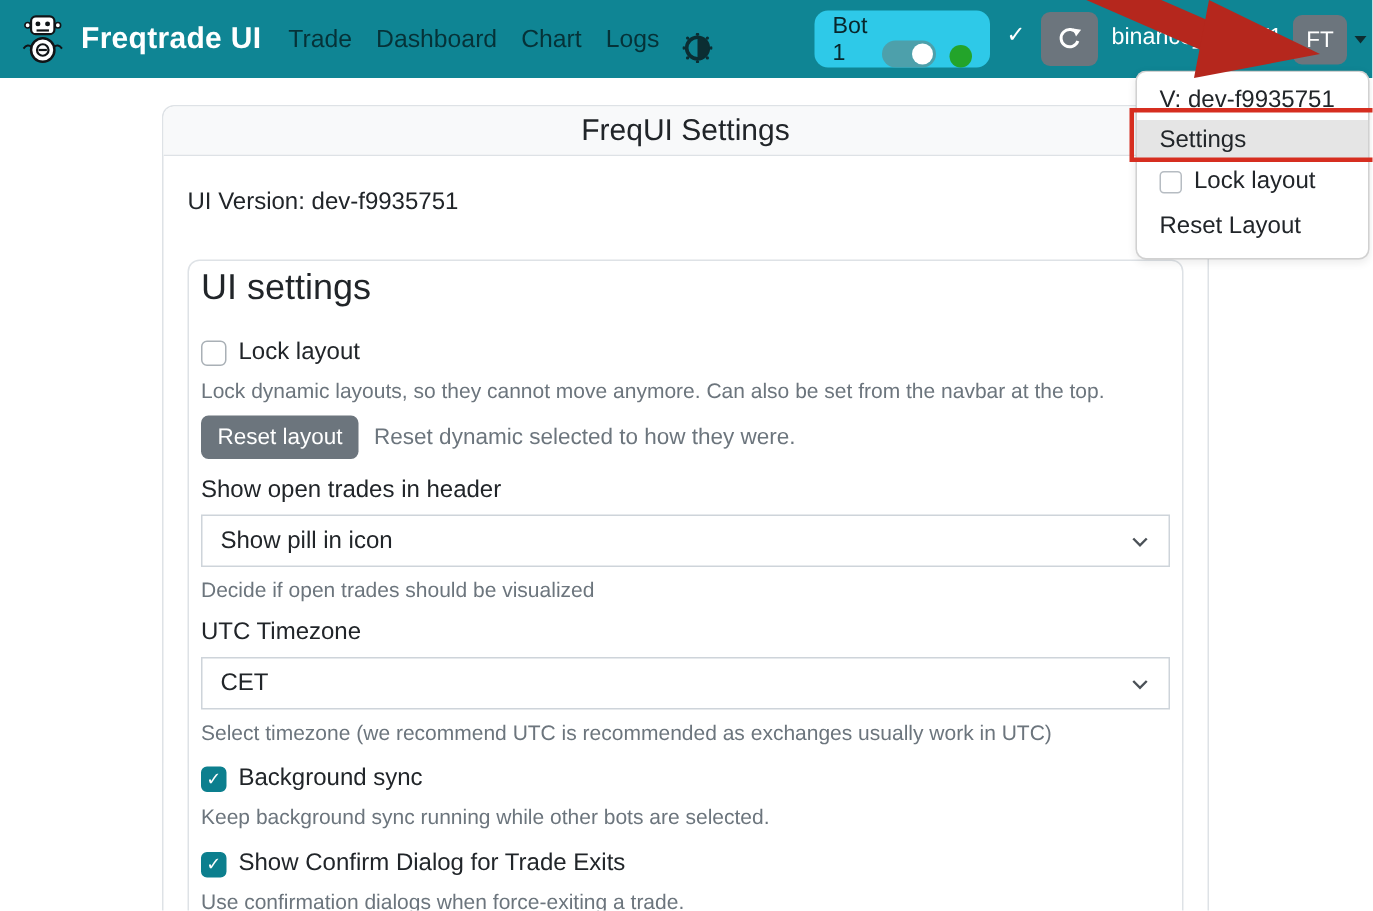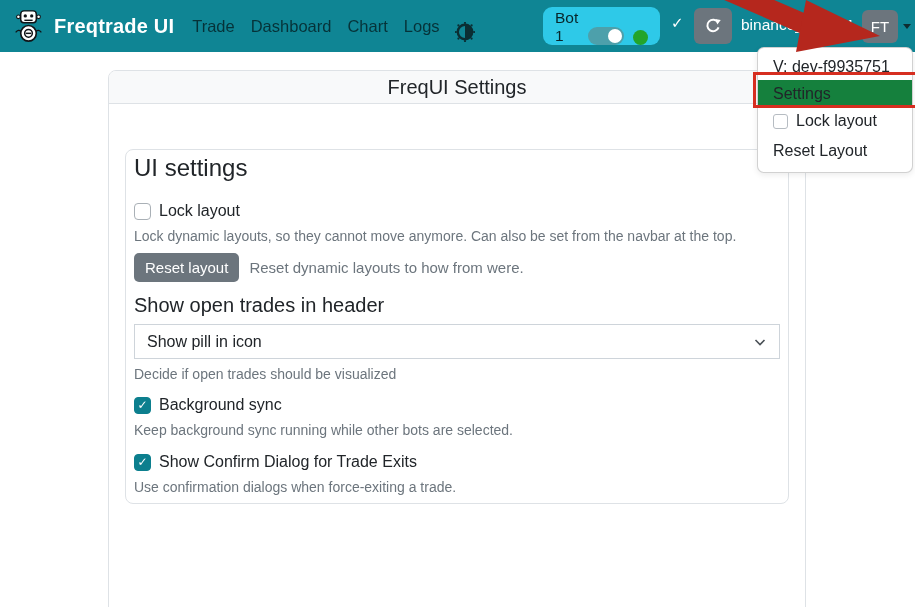--- a/index.html
+++ b/index.html
@@ -53,21 +53,21 @@
     border-top:5px solid #0e2d31; cursor:pointer;
   }
 
   
   .dropdown {
     position:absolute; left:757px; top:47px; width:156px; z-index:10;
     background:#ffffff; border:1px solid rgba(0,0,0,.18); border-radius:7px;
     padding:6px 0 8px 0; box-shadow:0 2px 6px rgba(0,0,0,.08);
   }
   .dropdown-item { padding:4px 15px; font-size:16px; color:#212529; cursor:pointer; white-space:nowrap; }
-  .dropdown-item.active { background:#15803d; padding-top:5px; padding-bottom:5px; }
+  .dropdown-item.active { background:#e5e5e5; padding-top:5px; padding-bottom:5px; }
   .dropdown-check-item { display:flex; align-items:center; gap:8px; }
   .small-checkbox {
     width:15px; height:15px; border:1px solid #b6bcc2; border-radius:3px;
     background:#fff; flex:none; cursor:pointer;
   }
 
   
   .annot-rect {
     position:absolute; left:753px; top:72px; width:170px; height:36px;
     border:3px solid #d62e20; z-index:30; pointer-events:none;
@@ -108,21 +108,21 @@
   .help { margin-top:8px; font-size:14px; color:#6c757d; }
 
   .reset-row { margin-top:9px; display:flex; align-items:center; gap:10px; }
   .btn-secondary {
     background:#6c757d; color:#fff; border:none; border-radius:5px;
     font-size:15px; font-family:inherit; padding:6px 11px; cursor:pointer;
   }
   .inline-help { font-size:15px; color:#6c757d; }
 
   .form-group { margin-top:12px; }
-  .form-label { font-size:20px; }
+  .form-label { font-size:16px; }
   .select {
     margin-top:7px; height:35px; border:1px solid #ced4da; border-radius:0;
     display:flex; align-items:center; padding:0 12px; font-size:16px;
     color:#212529; cursor:pointer; background:#fff;
   }
   .select .chev { margin-left:auto; display:flex; align-items:center; }
 </style>
 </head>
 <body>
 
@@ -199,48 +199,61 @@
   <div class="dropdown-item dropdown-check-item">
     <span class="small-checkbox"></span>
     <span>Lock layout</span>
   </div>
   <div class="dropdown-item" style="padding-top:8px;">Reset Layout</div>
 </div>
 
 <div class="card">
   <div class="card-header">FreqUI Settings</div>
   <div class="card-body">
+    <div class="ui-version">UI Version: dev-f9935751</div>
 
     <div class="fieldset">
       <div class="section-title">UI settings</div>
 
       <div class="check-row">
         <span class="checkbox"></span>
         <span class="check-label">Lock layout</span>
       </div>
       <div class="help">Lock dynamic layouts, so they cannot move anymore. Can also be set from the navbar at the top.</div>
 
       <div class="reset-row">
         <button class="btn-secondary">Reset layout</button>
-        <span class="inline-help">Reset dynamic layouts to how from were.</span>
+        <span class="inline-help">Reset dynamic selected to how they were.</span>
       </div>
 
       <div class="form-group">
         <div class="form-label">Show open trades in header</div>
         <div class="select">
           <span>Show pill in icon</span>
           <span class="chev">
             <svg width="14" height="14" viewBox="0 0 14 14">
                 <path d="M2.5 5 L7 9.5 L11.5 5" fill="none" stroke="#4b5157" stroke-width="1.6"></path>
               </svg>
           </span>
         </div>
         <div class="help" style="margin-top:7px;">Decide if open trades should be visualized</div>
       </div>
 
+      <div class="form-group">
+        <div class="form-label">UTC Timezone</div>
+        <div class="select">
+          <span>CET</span>
+          <span class="chev">
+            <svg width="14" height="14" viewBox="0 0 14 14">
+                <path d="M2.5 5 L7 9.5 L11.5 5" fill="none" stroke="#4b5157" stroke-width="1.6"></path>
+              </svg>
+          </span>
+        </div>
+        <div class="help" style="margin-top:7px;">Select timezone (we recommend UTC is recommended as exchanges usually work in UTC)</div>
+      </div>
 
       <div class="check-row tight">
         <span class="checkbox checked"></span>
         <span class="check-label">Background sync</span>
       </div>
       <div class="help">Keep background sync running while other bots are selected.</div>
 
       <div class="check-row" style="margin-top:15px;">
         <span class="checkbox checked"></span>
         <span class="check-label">Show Confirm Dialog for Trade Exits</span>

